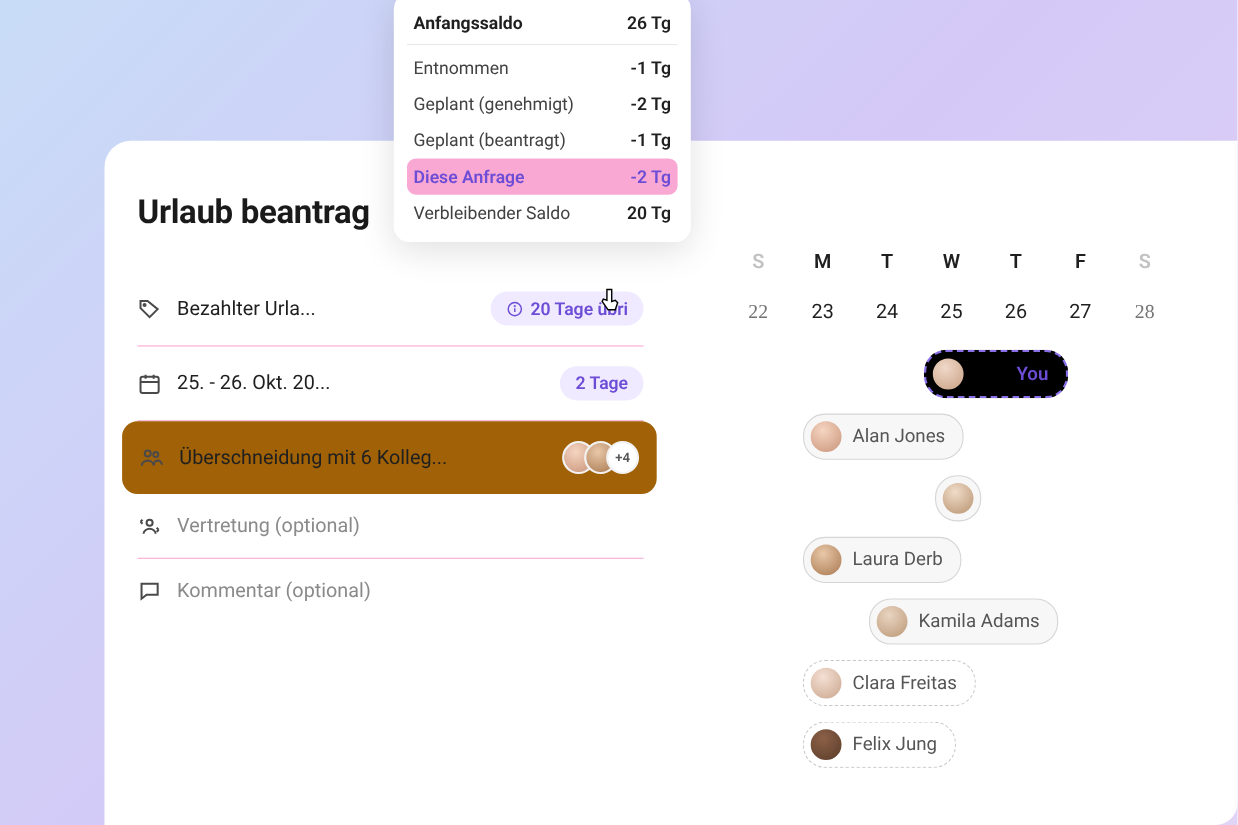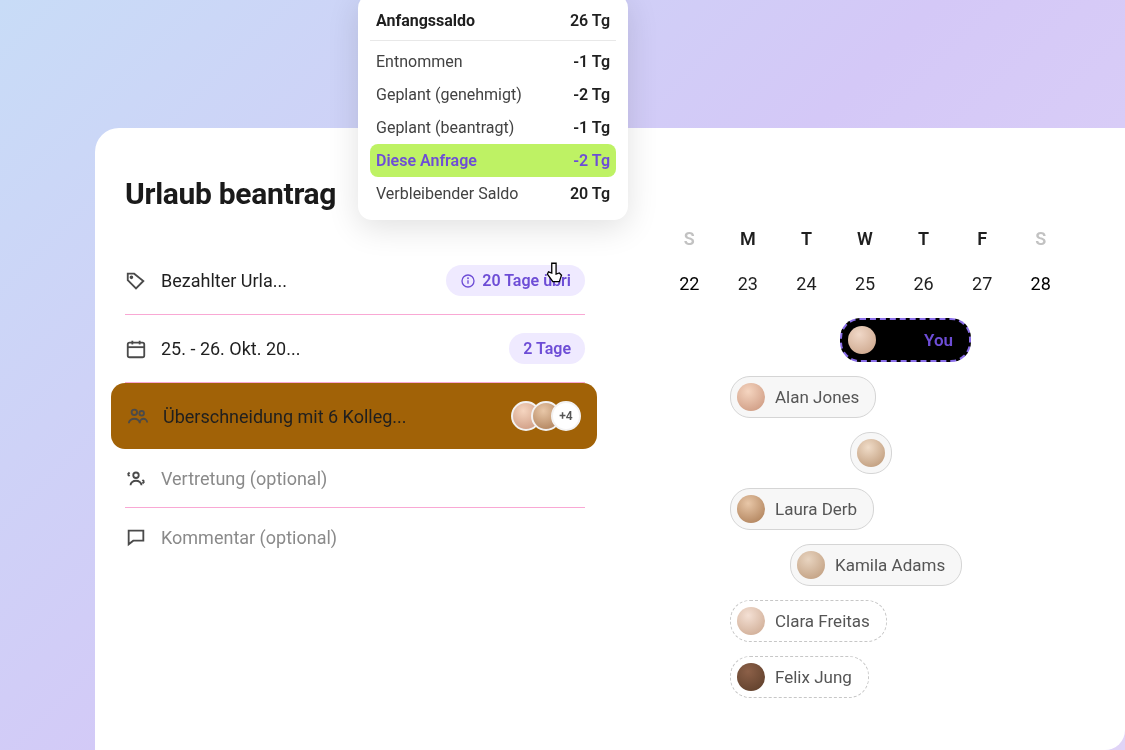--- a/index.html
+++ b/index.html
@@ -73,21 +73,21 @@
     
     .calendar {
       position: absolute;
       left: 660px;
       top: 228px;
       width: 410px;
     }
     .weekdays { display: grid; grid-template-columns: repeat(7, 1fr); text-align: center; font-size: 18px; font-weight: 600; color: #1f1f1f; margin-bottom: 24px; }
     .weekdays .wknd { color: #c2c2c2; }
     .dates { display: grid; grid-template-columns: repeat(7, 1fr); text-align: center; font-size: 18px; color: #1f1f1f; margin-bottom: 24px; }
-    .dates .wknd { color: #000000; }
+    .dates .wknd { color: #737373; font-family: Liberation Serif, serif; }
     .people { display: flex; flex-direction: column; gap: 14px; }
     .person-pill {
       display: inline-flex;
       align-items: center;
       gap: 10px;
       padding: 6px 16px 6px 6px;
       border-radius: 20px;
       font-size: 17px;
       color: #555;
       border: 1px solid #d5d5d5;
@@ -115,21 +115,21 @@
       left: 358px;
       width: 270px;
       background: #fff;
       border-radius: 14px;
       box-shadow: 0 8px 32px rgba(0,0,0,0.12);
       padding: 10px 12px;
       z-index: 10;
     }
     .tip-row { display: flex; justify-content: space-between; padding: 7px 6px; font-size: 16px; color: #424242; }
     .tip-row.head { font-weight: 700; border-bottom: 1px solid #e8e8e8; padding-bottom: 10px; margin-bottom: 4px; color: #1f1f1f; }
-    .tip-row.highlight { background: #bef264; border-radius: 8px; color: #6d4dd6; font-weight: 600; }
+    .tip-row.highlight { background: #f9a8d4; border-radius: 8px; color: #6d4dd6; font-weight: 600; }
     .tip-row.highlight .tip-val { color: #6d4dd6; }
     .tip-val { font-weight: 600; color: #1f1f1f; }
 
     
     .cursor {
       position: absolute;
       top: 260px;
       left: 542px;
       width: 26px;
       height: 26px;

